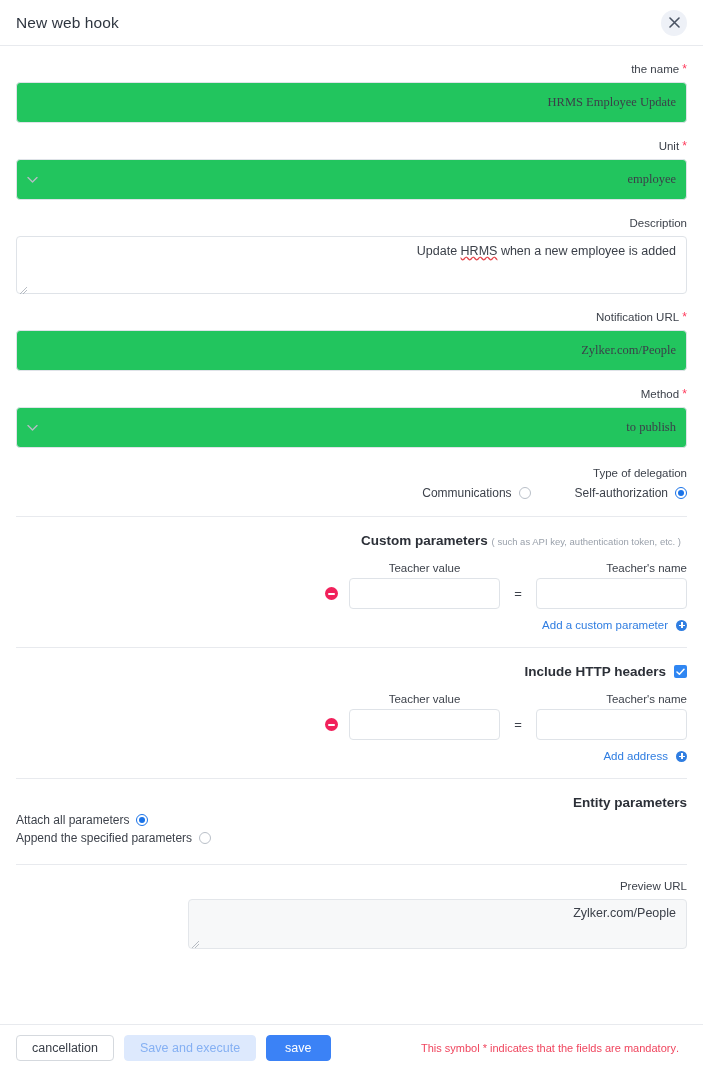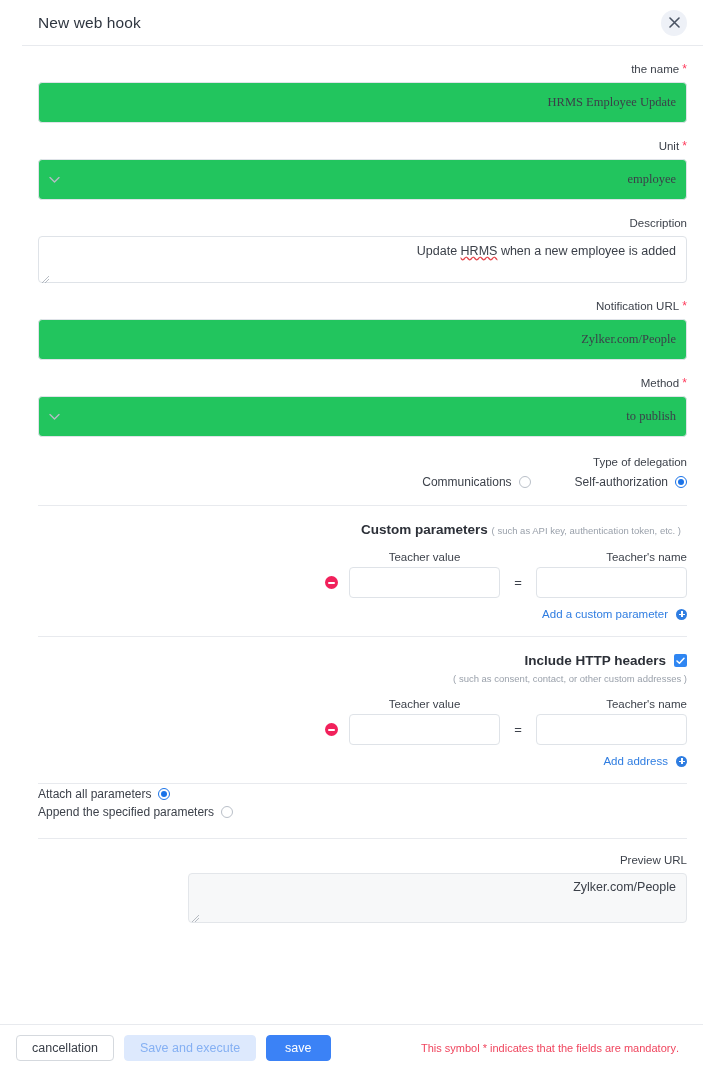--- a/index.html
+++ b/index.html
@@ -10,21 +10,20 @@
     background: #ffffff;
     font-family: "Liberation Sans", sans-serif;
     color: #2c3038;
   }
   .page {
     position: relative;
     width: 703px; height: 1070px;
     background: #ffffff;
     overflow: hidden;
     direction: rtl;
-    padding-left: 22px;
   }
 
   
   .header {
     height: 46px;
     border-bottom: 1px solid #e8eaee;
     display: flex;
     align-items: center;
     justify-content: space-between;
     padding: 0 16px 0 16px;
@@ -86,21 +85,21 @@
     color: #3b4049;
   }
   .chev {
     position: absolute;
     left: 10px; top: 50%;
     transform: translateY(-50%);
   }
 
   .textarea {
     width: 100%;
-    height: 47px;
+    height: 58px;
     border: 1px solid #dfe3e8;
     border-radius: 4px;
     background: #fff;
     font-size: 12.5px;
     color: #3b4049;
     text-align: right;
     padding: 6px 10px 0 10px;
     position: relative;
     line-height: 16px;
   }
@@ -488,21 +487,20 @@
 
     <div>
       <div class="title-with-ctl">
         <span class="checkbox">
           <svg width="9" height="8" viewBox="0 0 9 8" aria-hidden="true">
             <path d="M1 4 L3.4 6.3 L8 1.2" stroke="#fff" stroke-width="1.5" fill="none" stroke-linecap="round" stroke-linejoin="round"></path>
           </svg>
         </span>
         <span class="section-title" style="margin-top:0">Include HTTP headers</span>
       </div>
-      <div class="hint-line">( such as consent, contact, or other custom addresses )</div>
 
       <div class="param-head">
         <div class="ph-val">Teacher's name</div>
         <div class="ph-eq"></div>
         <div class="ph-name">Teacher value</div>
       </div>
 
       <div class="param-row">
         <input class="param-input" value="" style="">
         <div class="eq">=</div>
@@ -518,20 +516,21 @@
         <a class="add-link">
           <span class="plus-circle"></span>
           <span>Add address</span>
         </a>
       </div>
     </div>
 
     <div class="divider"></div>
 
     <div>
+      <div class="section-title">Entity parameters</div>
       <div class="stack-radios">
         <label class="radio-opt">
           <span class="radio on"></span>
           <span>Attach all parameters</span>
         </label>
         <label class="radio-opt">
           <span class="radio"></span>
           <span>Append the specified parameters</span>
         </label>
       </div>

